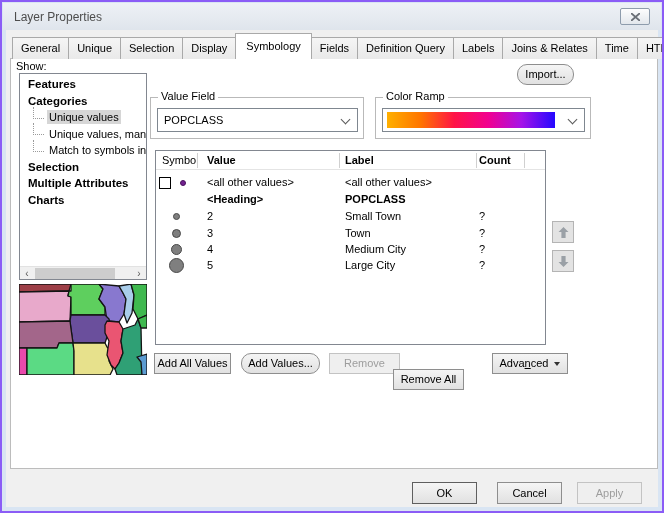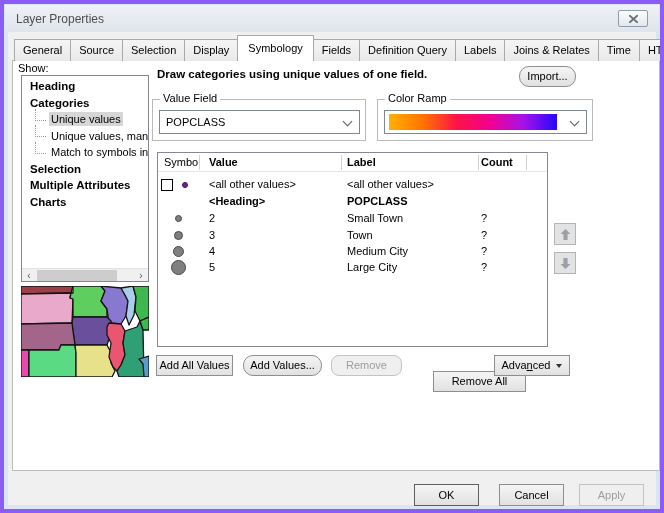--- a/index.html
+++ b/index.html
@@ -1,19 +1,19 @@
 <!DOCTYPE html>
 <html><head>
 <meta charset="utf-8">
 <style>
   * { margin:0; padding:0; box-sizing:border-box; }
   body { width:664px; height:513px; font-family:"Liberation Sans", sans-serif; font-size:11px; color:#000; background:#fff; }
 
   .dialog { position:relative; width:664px; height:513px; background:#f0f0f0;
-            border:4px solid #8b5cf6; box-shadow: inset 0 0 0 4px #d9e5f3; overflow:hidden; }
+            border:2px solid #8b5cf6; box-shadow: inset 0 0 0 4px #d9e5f3; overflow:hidden; }
 
   
   .titlebar { position:absolute; left:1px; top:1px; right:1px; height:27px;
               background:linear-gradient(180deg,#eef1f6,#dfe5ec); display:flex; align-items:center; }
   .title { margin-left:11px; font-size:12px; color:#4d4d4d; }
   .close-btn { position:absolute; right:11px; top:5px; width:30px; height:17px;
                background:linear-gradient(180deg,#fdfdfd,#e3e7ec); border:1px solid #8e9cac; border-radius:2px;
                display:flex; align-items:center; justify-content:center; cursor:pointer; }
 
   
@@ -90,22 +90,22 @@
   .s1 { width:7px; height:7px; } .s2 { width:9px; height:9px; } .s3 { width:11px; height:11px; } .s4 { width:15px; height:15px; }
 
   
   .move-btn { position:absolute; left:541px; width:22px; height:22px; background:#e3e3e3; border:1px solid #b4b4b4;
               display:flex; align-items:center; justify-content:center; cursor:pointer; }
   .move-up { top:162px; } .move-down { top:191px; }
 
   
   .act-addall { left:143px; top:294px; width:77px; }
   .act-add    { left:230px; top:294px; width:79px;border-radius:10px; }
-  .act-remove { left:318px; top:294px; width:71px;border-radius:8px; }
-  .act-removeall { left:420px; top:294px; width:93px;margin-top:16px; }
+  .act-remove { left:318px; top:294px; width:71px; }
+  .act-removeall { left:382px; top:294px; width:71px;margin-top:16px; }
   .act-advanced  { left:481px; top:294px; width:76px; }
   .drop-arrow { display:inline-block; width:0; height:0; border-left:3.5px solid transparent; border-right:3.5px solid transparent;
                 border-top:4px solid #333; margin-left:6px; vertical-align:middle; }
   .u { text-decoration:underline; }
 
   
   .footer-btn { position:absolute; top:480px; width:65px; height:22px; line-height:20px; }
   .ok { left:410px; border-color:#5f5f5f; }
   .cancel { left:495px; }
   .apply { left:575px; }
@@ -119,40 +119,40 @@
     <span class="title">Layer Properties</span>
     <div class="close-btn">
       <svg width="9" height="8" viewBox="0 0 9 8">
         <path d="M0 0 L9 8 M9 0 L0 8" stroke="#6a6f76" stroke-width="1.8"></path>
       </svg>
     </div>
   </div>
 
   <div class="tabstrip">
     <div class="tab">General</div>
-    <div class="tab">Source</div>
+    <div class="tab">Unique</div>
     <div class="tab">Selection</div>
     <div class="tab">Display</div>
     <div class="tab active">Symbology</div>
     <div class="tab">Fields</div>
     <div class="tab">Definition Query</div>
     <div class="tab">Labels</div>
     <div class="tab">Joins &amp; Relates</div>
     <div class="tab">Time</div>
     <div class="tab">HTML Popup</div>
   </div>
 
   <div class="page">
 
     <div class="show-label">Show:</div>
 
     <div class="tree">
       <div class="tree-items">
         <div class="tree-item bold">
-            <span class="lbl">Heading</span>
+            <span class="lbl">Features</span>
           </div>
         <div class="tree-item bold">
             <span class="lbl">Categories</span>
           </div>
         <div class="tree-item child selected">
             <span class="connector"></span>
             <span class="lbl">Unique values</span>
           </div>
         <div class="tree-item child">
             <span class="connector"></span>
@@ -193,21 +193,20 @@
         <polygon points="0,64 8,64 8,91 0,91" fill="#ea4aad"></polygon>
         <polygon points="8,64 38,64 40,59 54,59 55,67 55,91 8,91" fill="#5bda84"></polygon>
         <polygon points="54,59 86,59 88,63 92,67 90,77 94,85 91,91 55,91 55,67" fill="#e7e18c"></polygon>
         <polygon points="88,37 100,38 104,45 102,57 104,69 100,79 96,85 92,81 88,71 90,57 86,49 86,41" fill="#ea5572"></polygon>
         <polygon points="104,45 116,41 119,35 122,44 123,91 98,91 96,85 100,79 104,69 102,57" fill="#2fa075"></polygon>
         <polygon points="119,35 128,31 128,44 122,44" fill="#3fb94f"></polygon>
         <polygon points="118,73 128,70 128,91 123,91 122,78" fill="#5b9bd1"></polygon>
       </g>
     </svg>
 
-    <div class="desc">Draw categories using unique values of one field.</div>
     <div class="btn import-btn">Import...</div>
 
     <div class="group vf-group">
       <span class="group-label">Value Field</span>
       <div class="combo vf-combo">
         <span class="combo-text">POPCLASS</span>
         <span class="chevron"></span>
       </div>
     </div>
 

